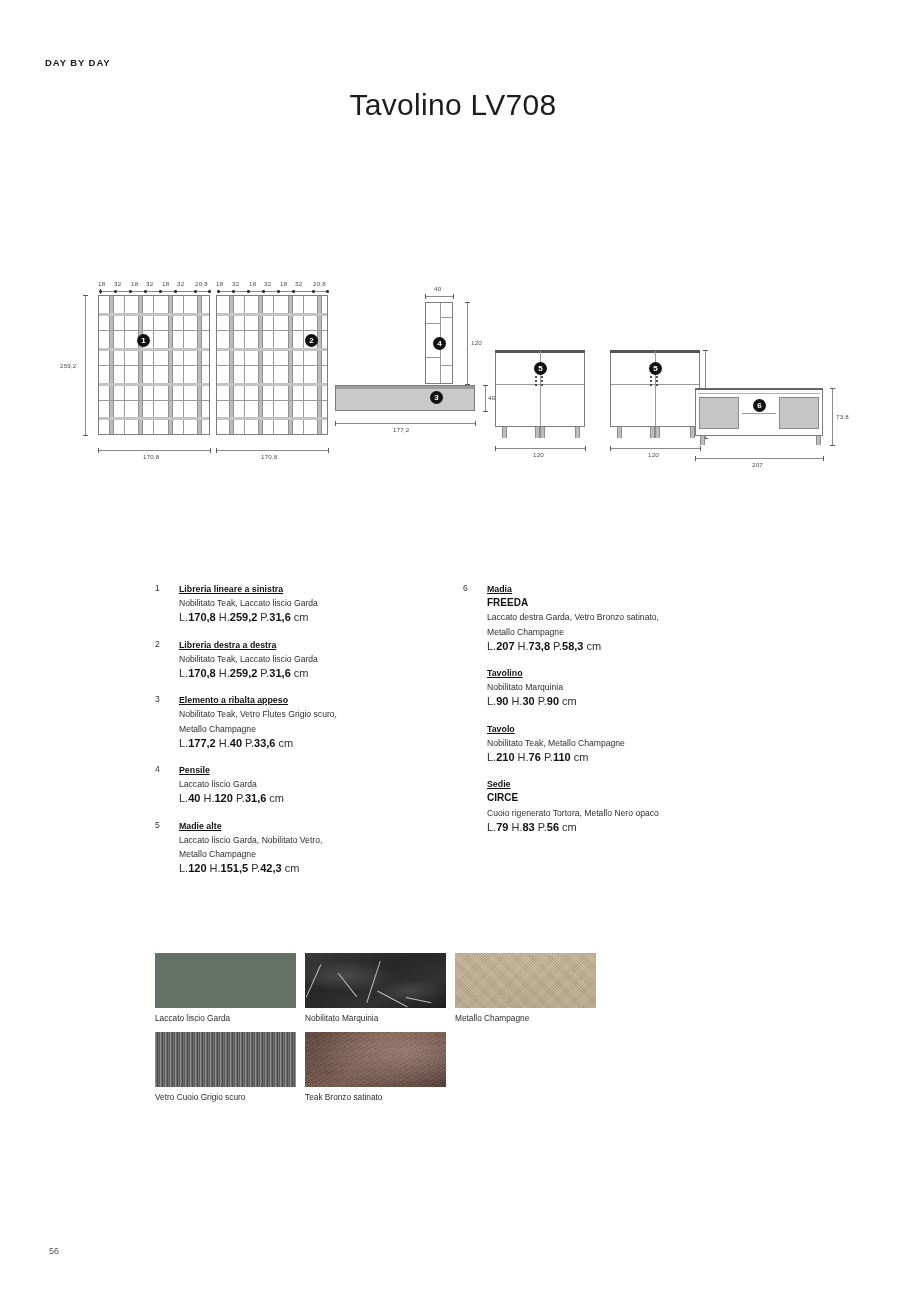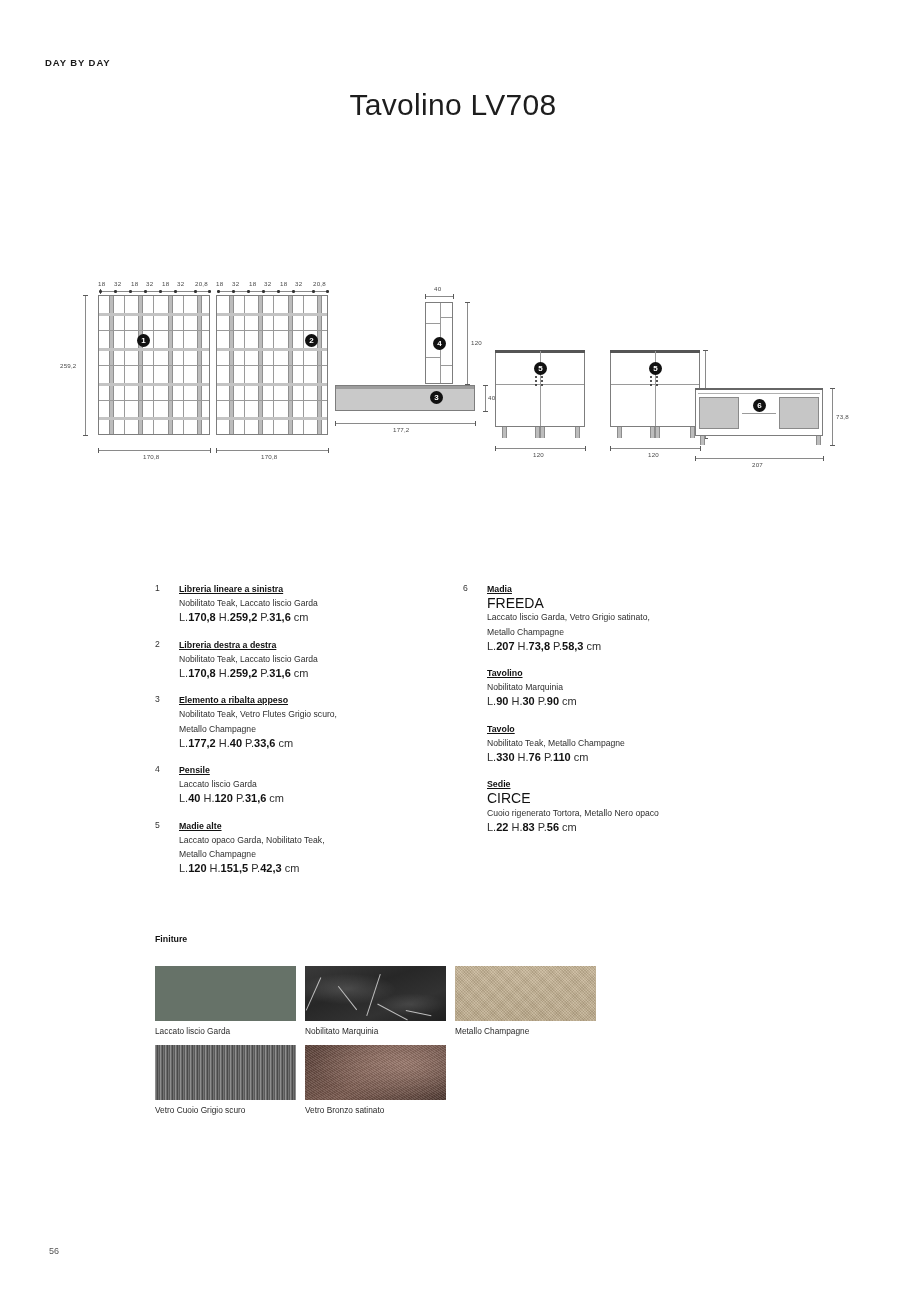--- a/index.html
+++ b/index.html
@@ -213,22 +213,22 @@
   }
   .entry-body { margin-left: 24px; }
   .entry-title {
     font-size: 8.8px;
     font-weight: bold;
     text-decoration: underline;
     color: #111;
     line-height: 14.2px;
   }
   .entry-model {
-    font-size: 14px;
-    font-weight: normal;
+    font-size: 10px;
+    font-weight: bold;
     color: #111;
     line-height: 14.2px;
   }
   .entry-mat {
     font-size: 8.6px;
     color: #2e2e2e;
     line-height: 14.2px;
   }
   .entry-dims {
     font-size: 11px;
@@ -615,64 +615,63 @@
           <div class="entry-body">
             <div class="entry-title">Pensile</div>
             <div class="entry-mat">Laccato liscio Garda</div>
             <div class="entry-dims">L.<b>40</b> H.<b>120</b> P.<b>31,6</b> cm</div>
           </div>
         </div>
         <div class="entry">
           <div class="entry-num">5</div>
           <div class="entry-body">
             <div class="entry-title">Madie alte</div>
-            <div class="entry-mat">Laccato opaco Garda, Nobilitato Teak,</div>
+            <div class="entry-mat">Laccato liscio Garda, Nobilitato Vetro,</div>
             <div class="entry-mat">Metallo Champagne</div>
             <div class="entry-dims">L.<b>120</b> H.<b>151,5</b> P.<b>42,3</b> cm</div>
           </div>
         </div>
       </div>
     <div class="legend-col right" id="legend-right">
         <div class="entry">
           <div class="entry-num">6</div>
           <div class="entry-body">
             <div class="entry-title">Madia</div>
             <div class="entry-model">FREEDA</div>
-            <div class="entry-mat">Laccato liscio Garda, Vetro Grigio satinato,</div>
+            <div class="entry-mat">Laccato destra Garda, Vetro Bronzo satinato,</div>
             <div class="entry-mat">Metallo Champagne</div>
             <div class="entry-dims">L.<b>207</b> H.<b>73,8</b> P.<b>58,3</b> cm</div>
           </div>
         </div>
         <div class="entry sub-entry">
           <div class="entry-body">
             <div class="entry-title">Tavolino</div>
             <div class="entry-mat">Nobilitato Marquinia</div>
             <div class="entry-dims">L.<b>90</b> H.<b>30</b> P.<b>90</b> cm</div>
           </div>
         </div>
         <div class="entry sub-entry">
           <div class="entry-body">
             <div class="entry-title">Tavolo</div>
             <div class="entry-mat">Nobilitato Teak, Metallo Champagne</div>
-            <div class="entry-dims">L.<b>330</b> H.<b>76</b> P.<b>110</b> cm</div>
+            <div class="entry-dims">L.<b>210</b> H.<b>76</b> P.<b>110</b> cm</div>
           </div>
         </div>
         <div class="entry sub-entry">
           <div class="entry-body">
             <div class="entry-title">Sedie</div>
             <div class="entry-model">CIRCE</div>
             <div class="entry-mat">Cuoio rigenerato Tortora, Metallo Nero opaco</div>
-            <div class="entry-dims">L.<b>22</b> H.<b>83</b> P.<b>56</b> cm</div>
+            <div class="entry-dims">L.<b>79</b> H.<b>83</b> P.<b>56</b> cm</div>
           </div>
         </div>
       </div>
   </div>
 
   <div class="finishes">
-    <div class="fin-title">Finiture</div>
     <div class="swatch-grid" id="swatch-grid">
         <div class="swatch-row">
           <div class="swatch-cell">
             <div class="swatch sw-garda"></div>
             <div class="swatch-label">Laccato liscio Garda</div>
           </div>
           <div class="swatch-cell">
             <div class="swatch sw-marquinia">
               <div class="vein" style="left: 6%; top: 18%; width: 1.4px; height: 36px; transform: rotate(24deg);"></div>
               <div class="vein" style="left: 30%; top: 30%; width: 1.2px; height: 30px; transform: rotate(-38deg);"></div>
@@ -687,21 +686,21 @@
             <div class="swatch-label">Metallo Champagne</div>
           </div>
         </div>
         <div class="swatch-row">
           <div class="swatch-cell">
             <div class="swatch sw-flutes"></div>
             <div class="swatch-label">Vetro Cuoio Grigio scuro</div>
           </div>
           <div class="swatch-cell">
             <div class="swatch sw-bronzo"></div>
-            <div class="swatch-label">Vetro Bronzo satinato</div>
+            <div class="swatch-label">Teak Bronzo satinato</div>
           </div>
         </div>
       </div>
   </div>
 
   <div class="page-number">56</div>
 
 </div>
 
 </body></html>

